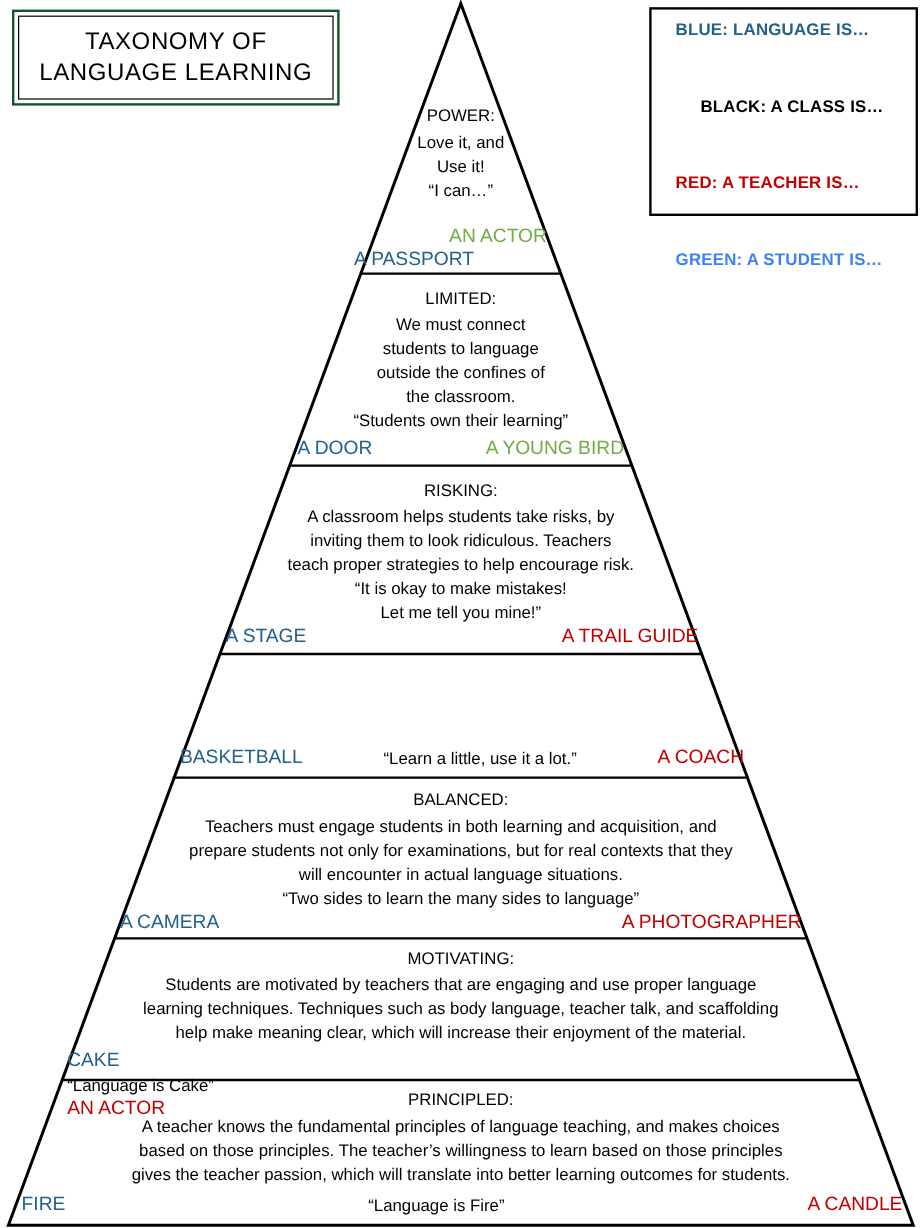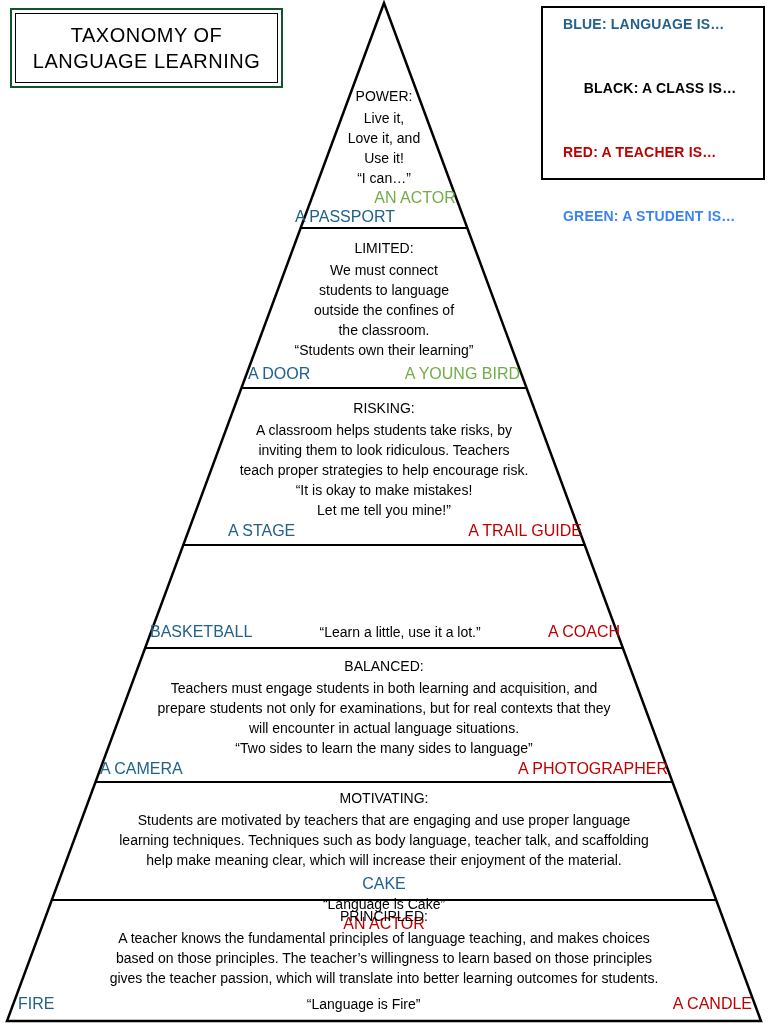--- a/index.html
+++ b/index.html
@@ -23,21 +23,21 @@
     display:flex; flex-direction:column; justify-content:space-evenly;
     padding:8px 6px 8px 20px;
     gap:48px;
   }
   .legend-item { font-size:14px; font-weight:bold; letter-spacing:.2px; }
   .level { position:absolute; left:0; right:0; text-align:center; }
   .line { font-size:14px; line-height:20px; }
   .heading { margin-bottom:2px; }
   .lbl { font-size:16px; line-height:20px; white-space:nowrap; }
   .lbl-c { position:absolute; left:50%; white-space:nowrap; font-size:16px; line-height:20px; }
-  .row { position:absolute; display:flex; justify-content:space-between; align-items:center; }
+  .row { position:absolute; display:flex; justify-content:space-between; }
 </style>
 </head>
 <body>
 
 <div class="canvas">
 
   <svg class="pyramid-svg" width="768" height="1023" viewBox="0 0 768 1023" aria-hidden="true">
     <path d="M384 3 L7 1021 L761 1021 Z" fill="none" stroke="#000" stroke-width="2.5"></path>
     <line x1="300" y1="228" x2="468" y2="228" stroke="#000" stroke-width="2"></line>
     <line x1="241" y1="388" x2="527" y2="388" stroke="#000" stroke-width="2"></line>
@@ -56,21 +56,20 @@
 
   <div class="legend">
     <div class="legend-item" style="color: rgb(33, 97, 140);">BLUE: LANGUAGE IS…</div>
     <div class="legend-item" style="color: rgb(0, 0, 0); text-align: center;">BLACK: A CLASS IS…</div>
     <div class="legend-item" style="color: rgb(192, 0, 0);">RED: A TEACHER IS…</div>
     <div class="legend-item" style="color: #3b82f6;">GREEN: A STUDENT IS…</div>
   </div>
 
   <section class="level" style="top:86px">
     <div class="line heading">POWER:</div>
-    <div class="line">Live it,</div>
     <div class="line">Love it, and</div>
     <div class="line">Use it!</div>
     <div class="line">“I can…”</div>
   </section>
   <div class="lbl-c" style="top: 188px; transform: translateX(-50%) translateX(31px); color: rgb(112, 173, 71);">AN ACTOR</div>
   <div class="lbl-c" style="top: 207px; transform: translateX(-50%) translateX(-39px); color: rgb(33, 97, 140);">A PASSPORT</div>
 
   <section class="level" style="top:238px">
     <div class="line heading">LIMITED:</div>
     <div class="line">We must connect</div>
@@ -86,21 +85,21 @@
 
   <section class="level" style="top:398px">
     <div class="line heading">RISKING:</div>
     <div class="line">A classroom helps students take risks, by</div>
     <div class="line">inviting them to look ridiculous. Teachers</div>
     <div class="line">teach proper strategies to help encourage risk.</div>
     <div class="line">“It is okay to make mistakes!</div>
     <div class="line">Let me tell you mine!”</div>
   </section>
   <div class="row" style="top:521px; left:188px; width:394px;">
-    <span class="lbl" style="color: rgb(33, 97, 140); padding-left: 40px;">A STAGE</span>
+    <span class="lbl" style="color: rgb(33, 97, 140);">A STAGE</span>
     <span class="lbl" style="color: rgb(192, 0, 0);">A TRAIL GUIDE</span>
   </div>
 
   <div class="row" style="top:622px; left:150px; width:470px;">
     <span class="lbl" style="color: rgb(33, 97, 140);">BASKETBALL</span>
     <span class="line">“Learn a little, use it a lot.”</span>
     <span class="lbl" style="color: rgb(192, 0, 0);">A COACH</span>
   </div>
 
   <section class="level" style="top:656px">

